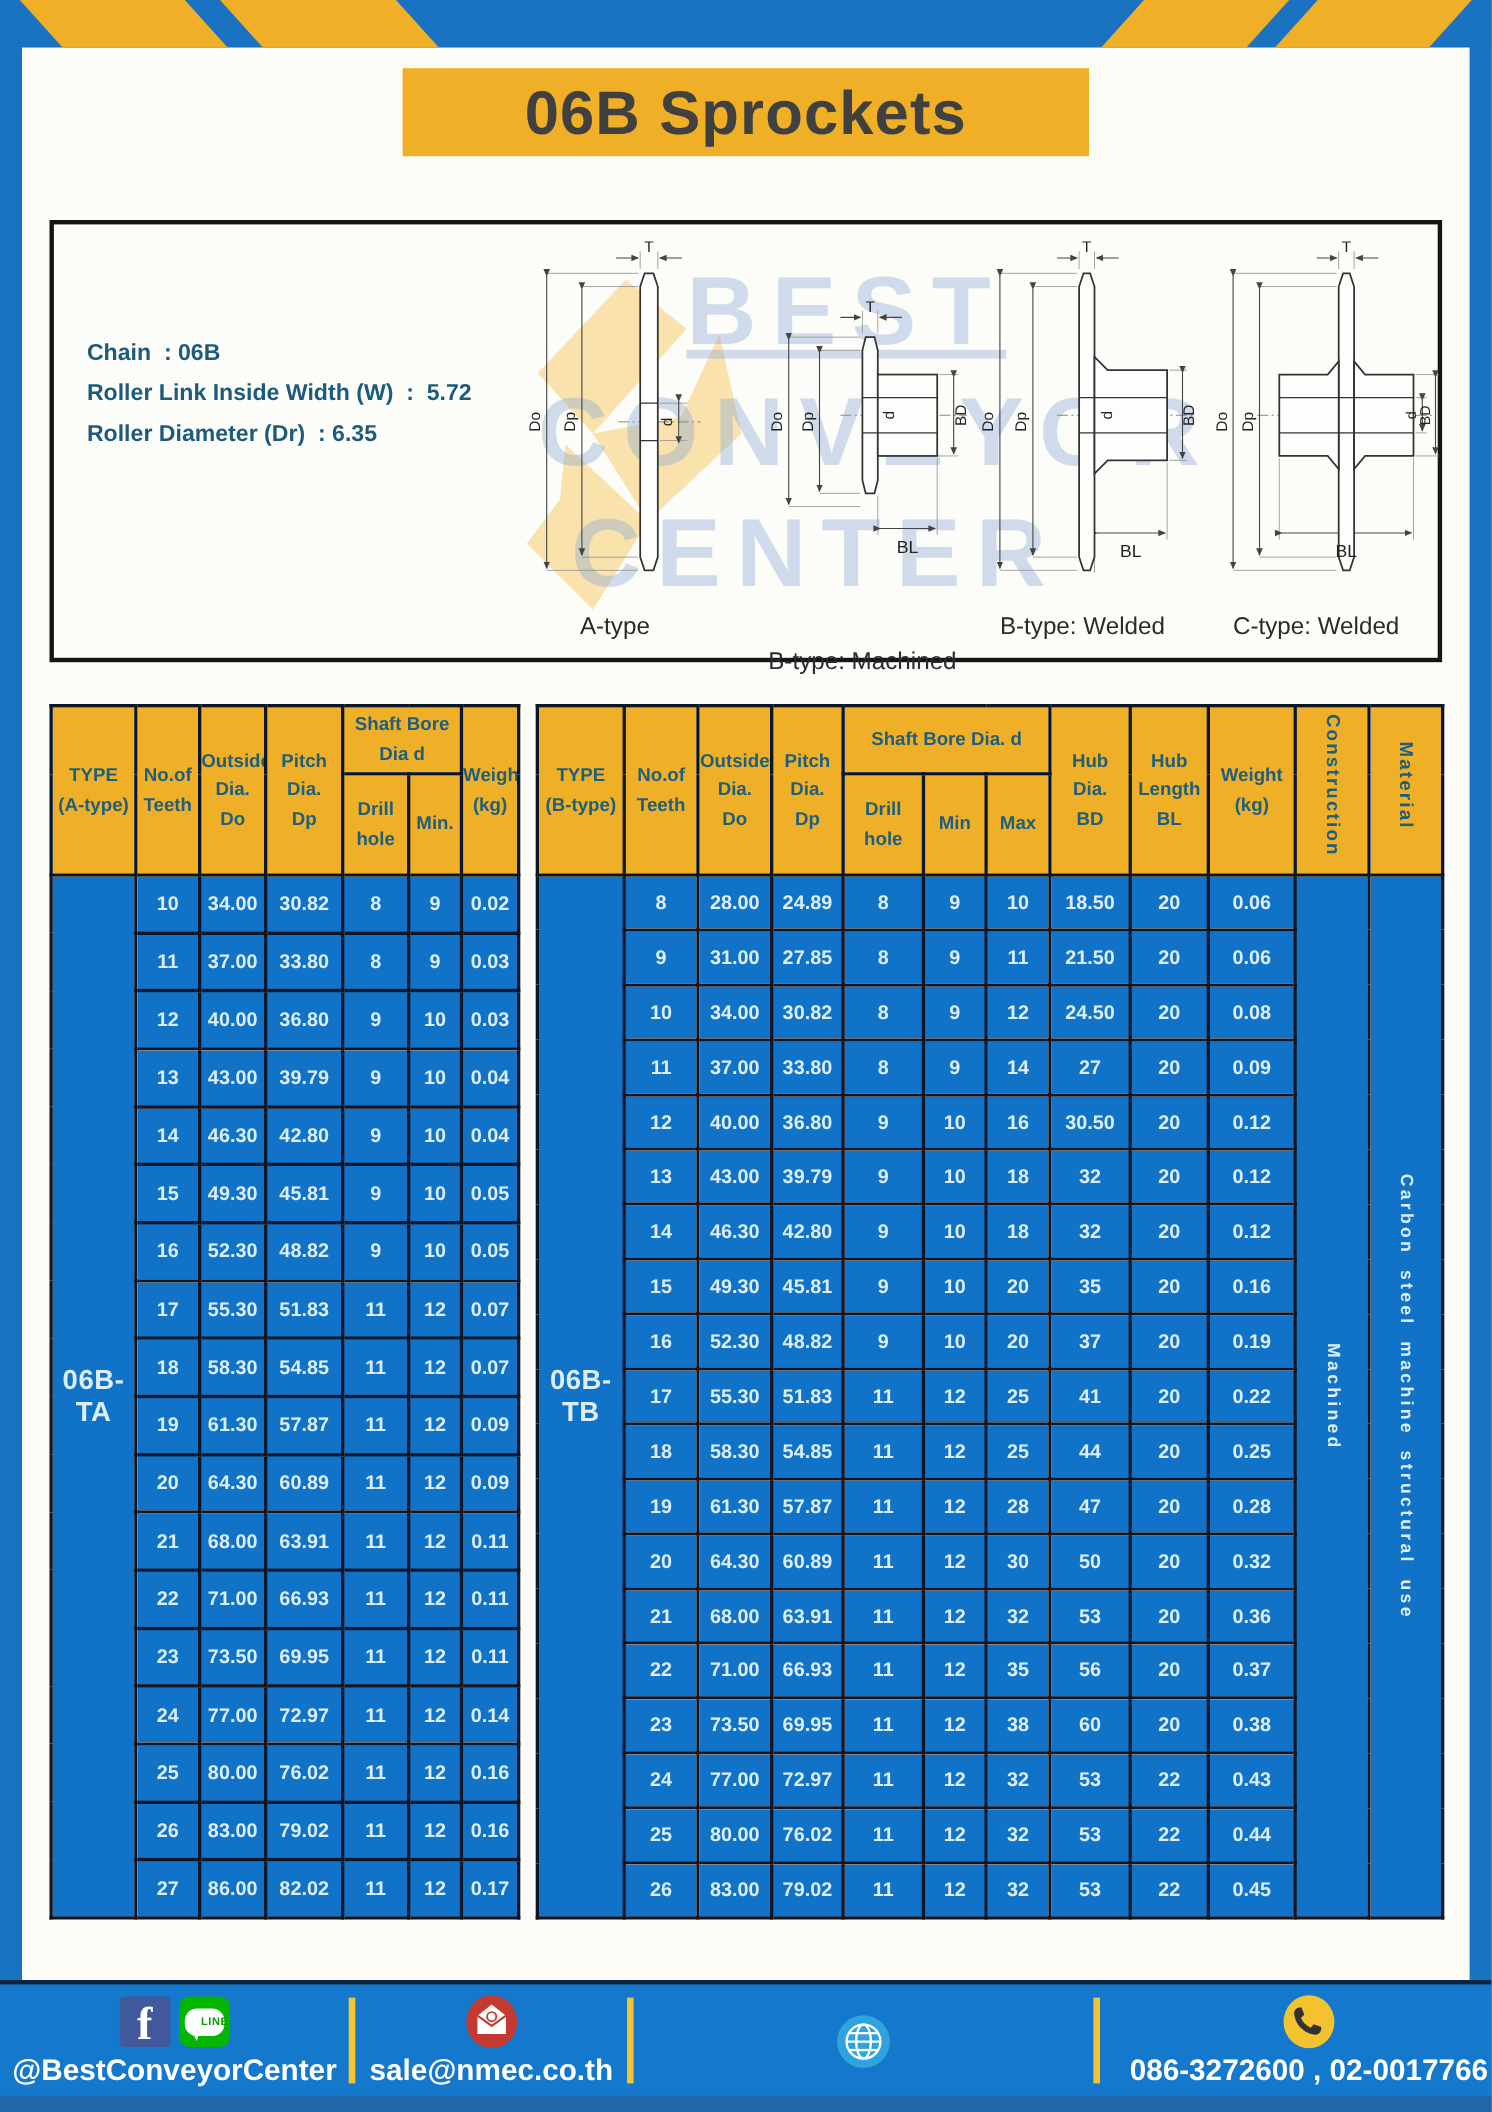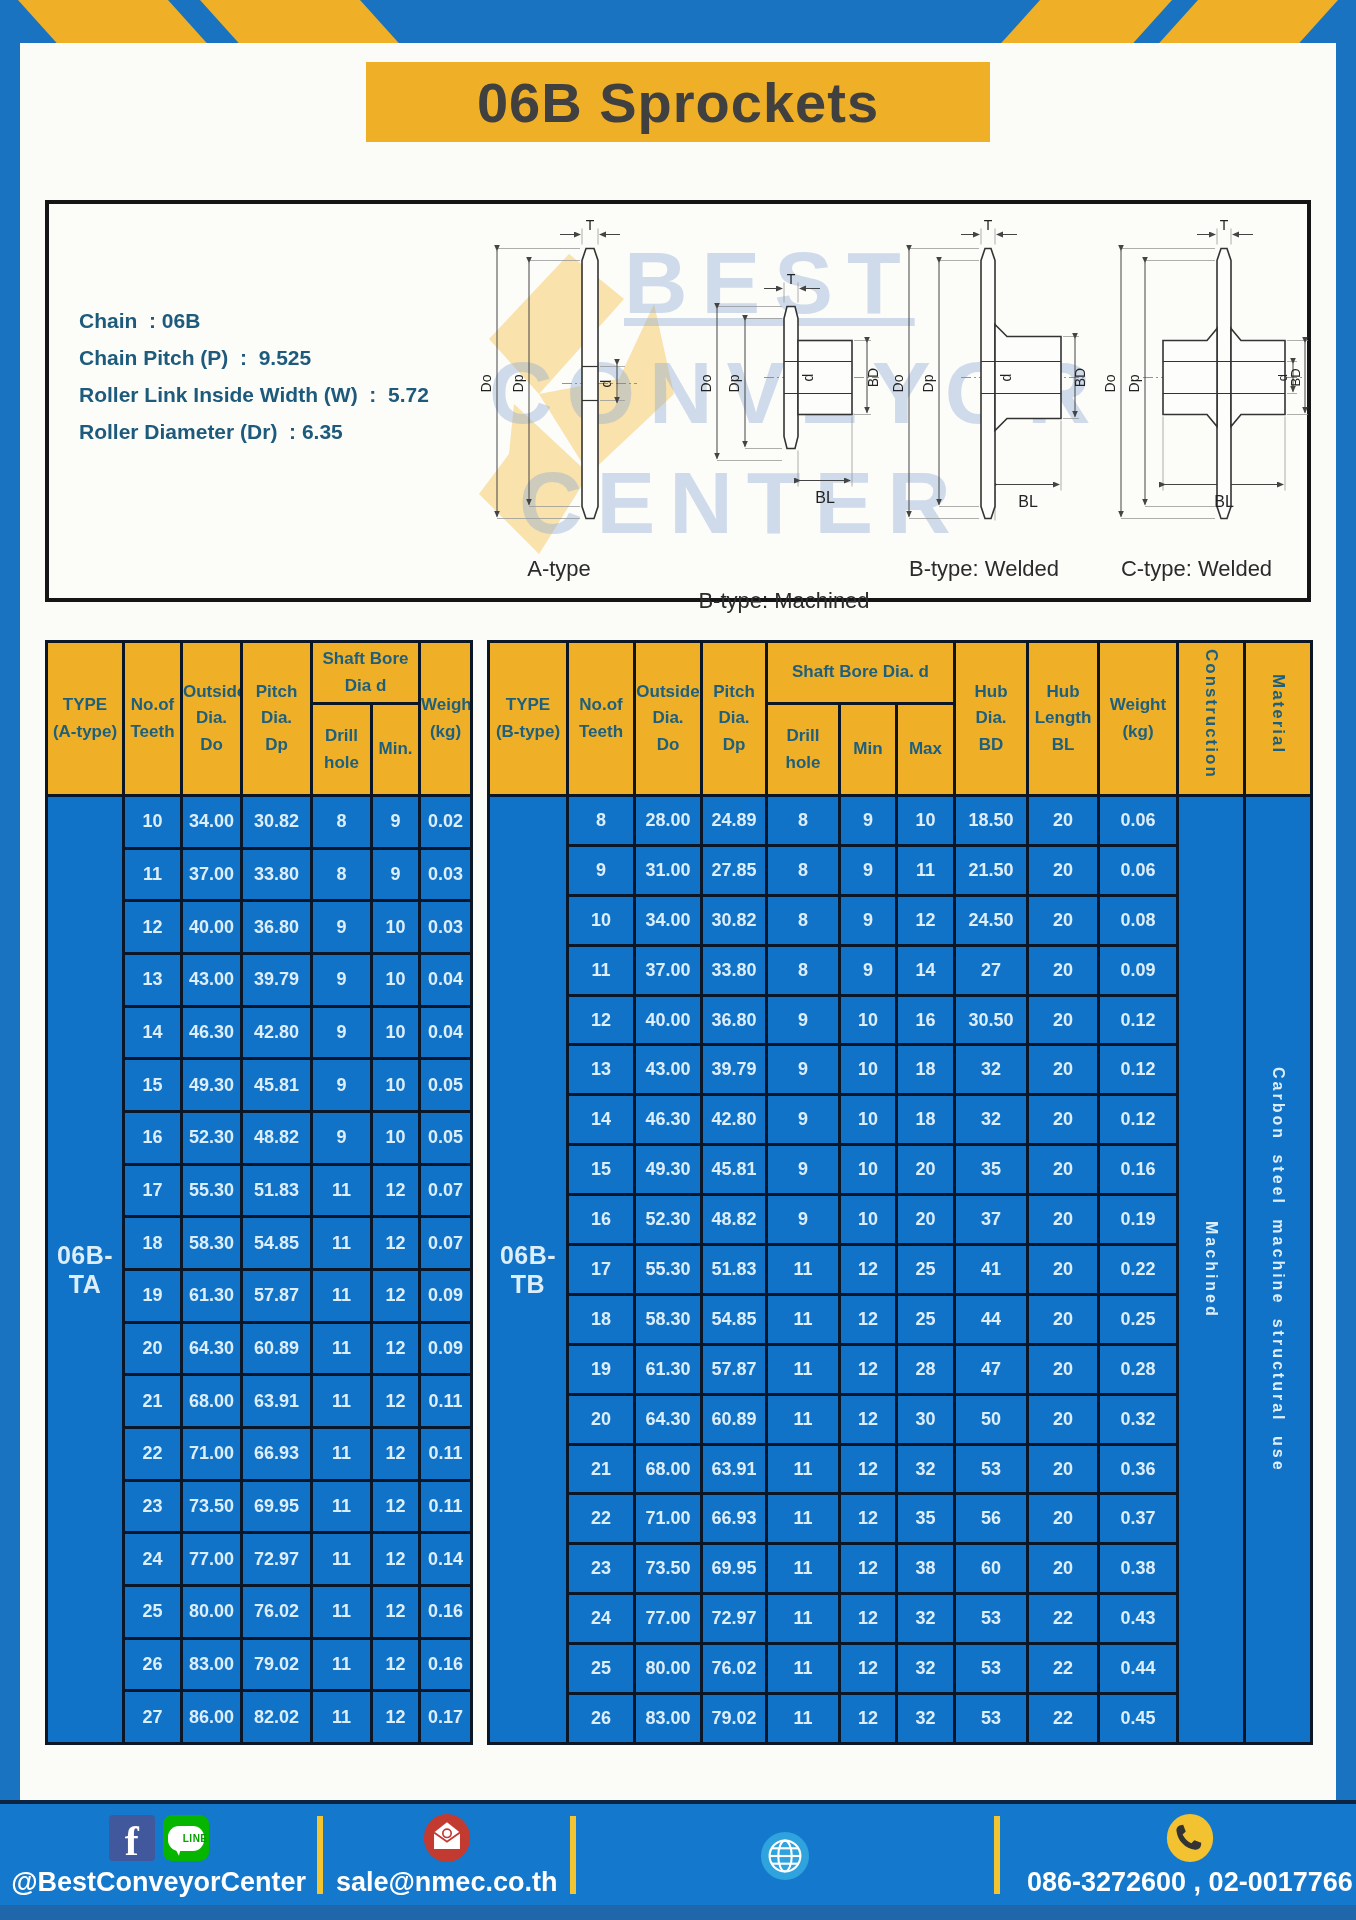--- a/index.html
+++ b/index.html
@@ -83,21 +83,20 @@
         <polygon points="120,150 200,135 235,60 255,150 170,230"></polygon>
         <polygon points="95,160 170,230 120,310 60,250 90,210"></polygon>
       </g>
     </svg>
     <div class="wm-text" style="left:575px;top:28px;text-decoration:underline;">BEST</div>
     <div class="wm-text" style="left:440px;top:138px;">CONVEYOR</div>
     <div class="wm-text" style="left:470px;top:248px;">CENTER</div>
 
     <div class="specs">
       <div class="spec-line">Chain  : 06B</div>
-      <div class="spec-line">Chain Pitch (P)  :  9.525</div>
       <div class="spec-line">Roller Link Inside Width (W)  :  5.72</div>
       <div class="spec-line">Roller Diameter (Dr)  : 6.35</div>
     </div>
 
     <svg class="drawing" style="left:418px;" width="175" height="335" viewBox="0 0 175 330">
       <defs>
           <marker id="arrA" markerWidth="7" markerHeight="7" refX="6" refY="3" orient="auto">
             <path d="M0,0 L7,3 L0,6 Z" fill="#444"></path>
           </marker>
         </defs>

